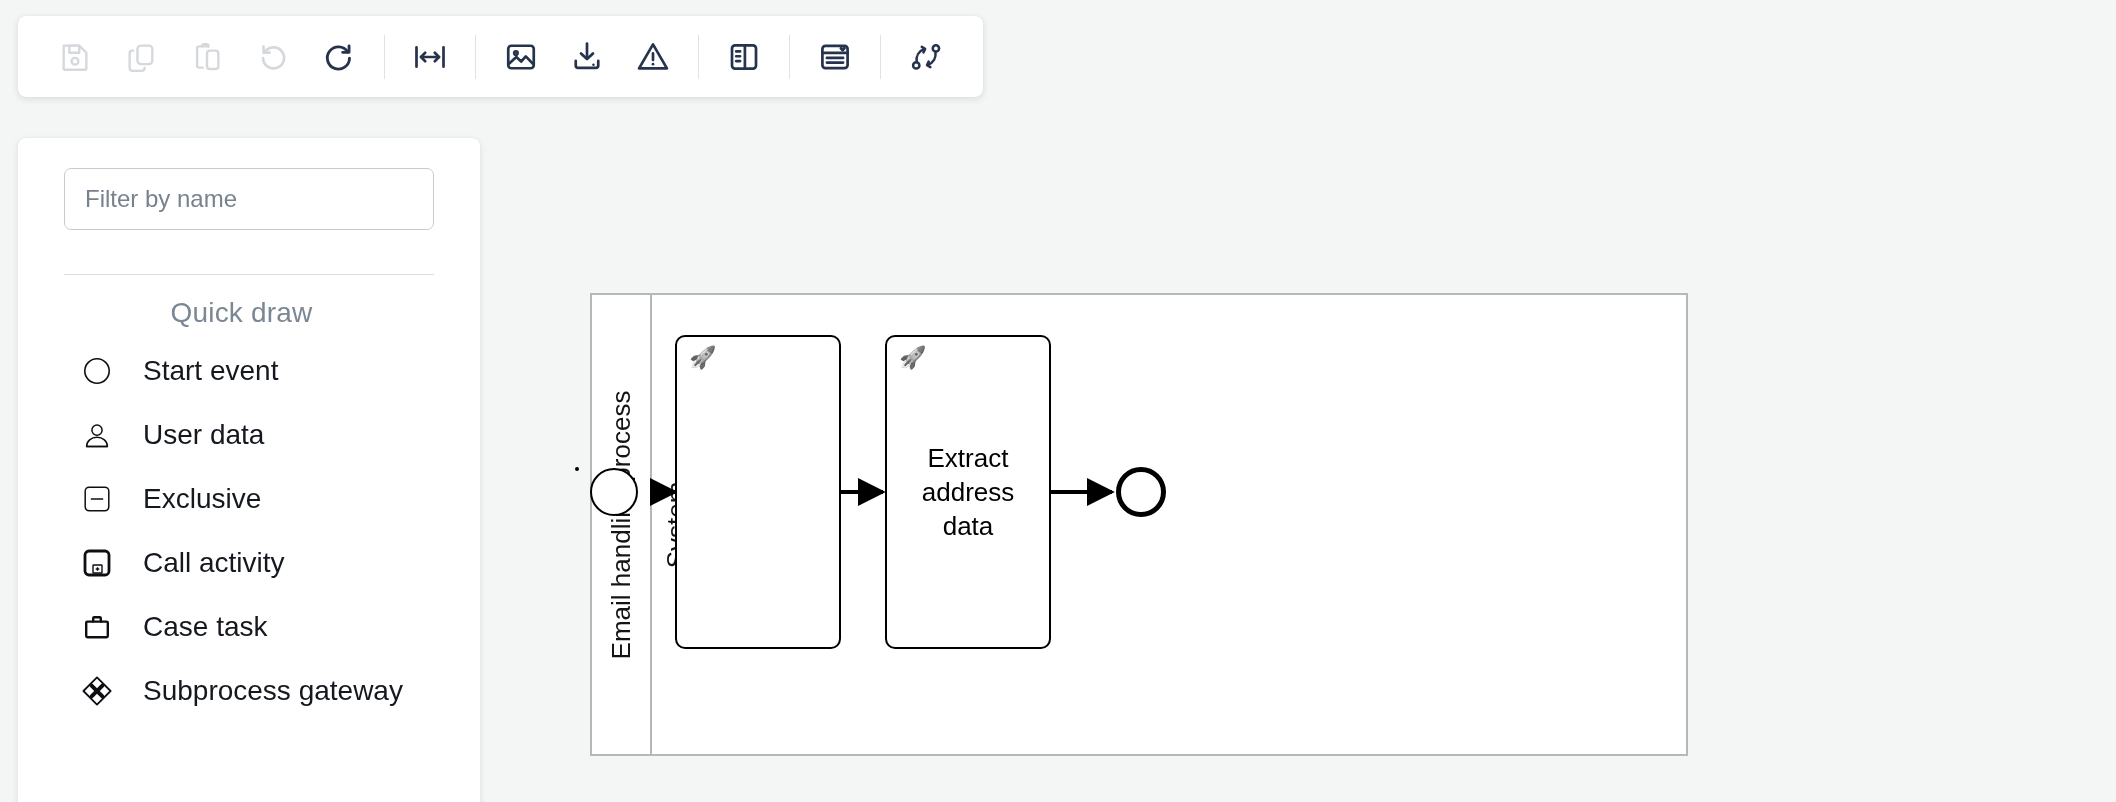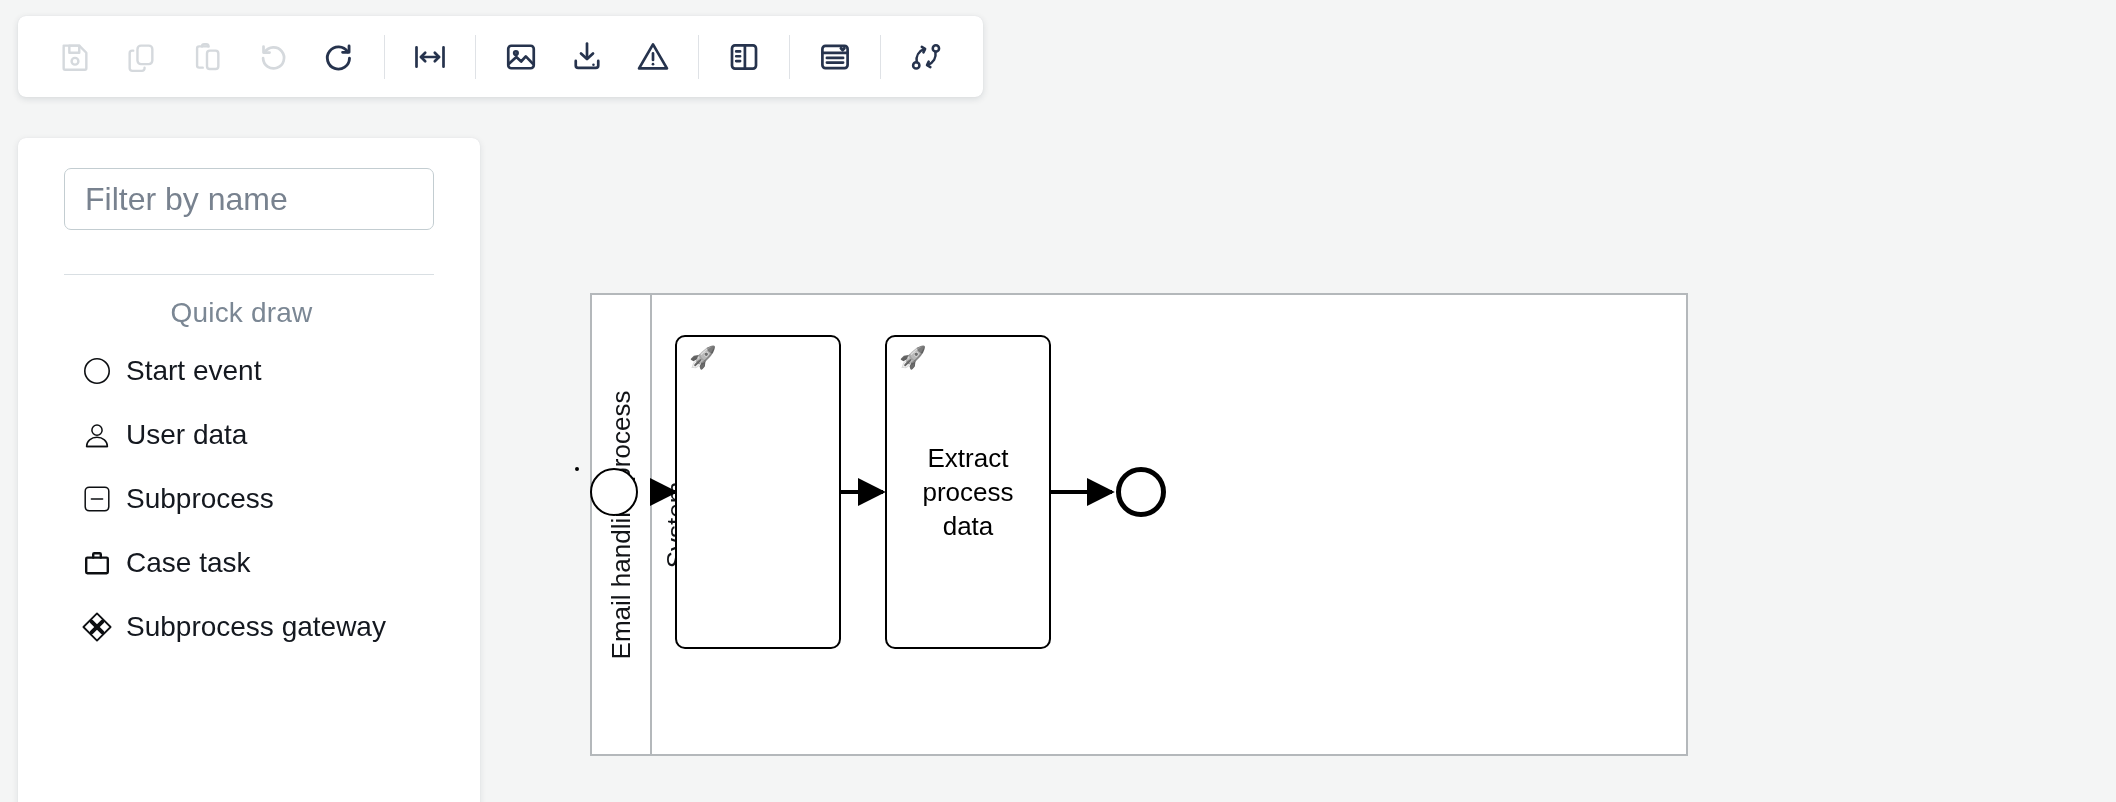--- a/index.html
+++ b/index.html
@@ -65,21 +65,21 @@
     box-shadow: 0 2px 7px rgba(20,30,50,0.10), 0 0 1px rgba(20,30,50,0.10);
     overflow: hidden;
   }
   #filter-wrap { padding: 30px 46px 0 46px; }
   #filter-input {
     width: 100%;
     height: 62px;
     border: 1px solid #c3cdd1;
     border-radius: 7px;
     padding: 0 20px;
-    font-size: 32px;
+    font-size: 24px;
     font-family: "Liberation Sans", sans-serif;
     color: #3c4858;
     outline: none;
     background: #fff;
   }
   #filter-input::placeholder { color: #78828f; }
 
   #palette-divider {
     margin: 44px 46px 0 46px;
     height: 1px;
@@ -88,21 +88,21 @@
   #quick-draw-title {
     text-align: center;
     font-size: 28px;
     color: #7b8794;
     padding: 22px 15px 10px 0;
     letter-spacing: 0.2px;
   }
   .pal-item {
     display: flex;
     align-items: center;
-    gap: 12px;
+    gap: 29px;
     padding: 10px 0 10px 62px;
     height: 64px;
     cursor: pointer;
   }
   .pal-icon {
     width: 34px;
     height: 34px;
     display: flex;
     align-items: center;
     justify-content: center;
@@ -360,23 +360,33 @@
       <span class="pal-label">User data</span>
     </div>
 
     <div class="pal-item">
       <span class="pal-icon">
         <svg width="30" height="30" viewBox="0 0 30 30" fill="none" stroke="#0d0f12" stroke-width="1.5" stroke-linecap="round">
           <rect x="3.2" y="3.2" width="23.6" height="23.6" rx="4"></rect>
           <path d="M9.4 15h11.2"></path>
         </svg>
       </span>
-      <span class="pal-label">Subprocess</span>
-    </div>
-
+      <span class="pal-label">Exclusive</span>
+    </div>
+
+    <div class="pal-item">
+      <span class="pal-icon">
+        <svg width="30" height="30" viewBox="0 0 30 30" fill="none" stroke="#0d0f12" stroke-width="2.8" stroke-linejoin="round">
+          <rect x="3" y="3" width="24" height="24" rx="4"></rect>
+          <rect x="11" y="17" width="9" height="8" rx="0.6" stroke-width="1.4"></rect>
+          <path d="M15.5 19.2v3.6M13.7 21h3.6" stroke-width="1.4"></path>
+        </svg>
+      </span>
+      <span class="pal-label">Call activity</span>
+    </div>
 
     <div class="pal-item">
       <span class="pal-icon">
         <svg width="30" height="30" viewBox="0 0 30 30" fill="none" stroke="#0d0f12" stroke-width="2.4" stroke-linejoin="round" stroke-linecap="round">
           <rect x="4.2" y="9.6" width="21.6" height="15.6" rx="1.2"></rect>
           <path d="M11.2 9.6V6.2a1 1 0 0 1 1-1h5.6a1 1 0 0 1 1 1v3.4"></path>
         </svg>
       </span>
       <span class="pal-label">Case task</span>
     </div>
@@ -420,20 +430,20 @@
         <div class="bpmn-event ev-start" style="left:-17px;top:172px;width:0;height:0;"></div>
 
         <div class="bpmn-event ev-start" style="left:-2px;top:173px;width:48px;height:48px;"></div>
 
         <div class="bpmn-task" style="left:83px;top:40px;width:166px;height:314px;">
           <span class="task-marker">🚀</span>
         </div>
 
         <div class="bpmn-task" style="left:293px;top:40px;width:166px;height:314px;">
           <span class="task-marker">🚀</span>
-          <div class="task-label">Extract process data</div>
+          <div class="task-label">Extract address data</div>
         </div>
 
         <div class="bpmn-event ev-end" style="left:524px;top:172px;width:50px;height:50px;"></div>
       </div>
     </div>
   </div>
 </div>
 
 </body></html>

